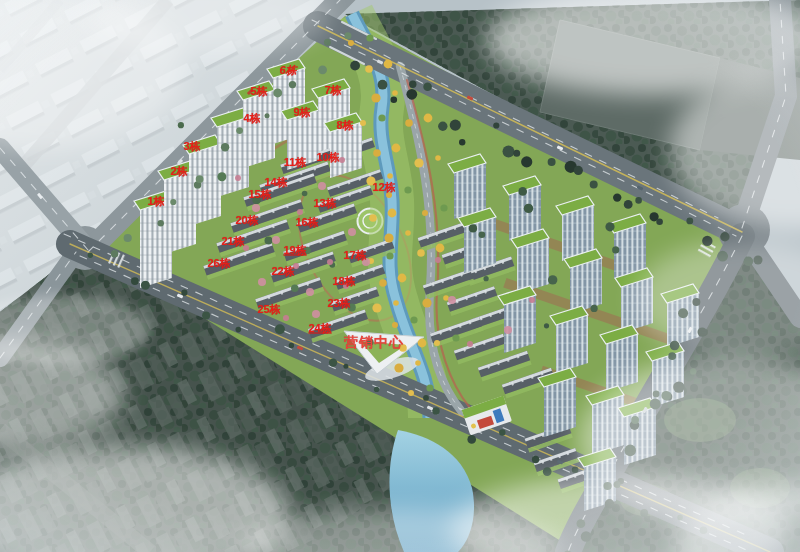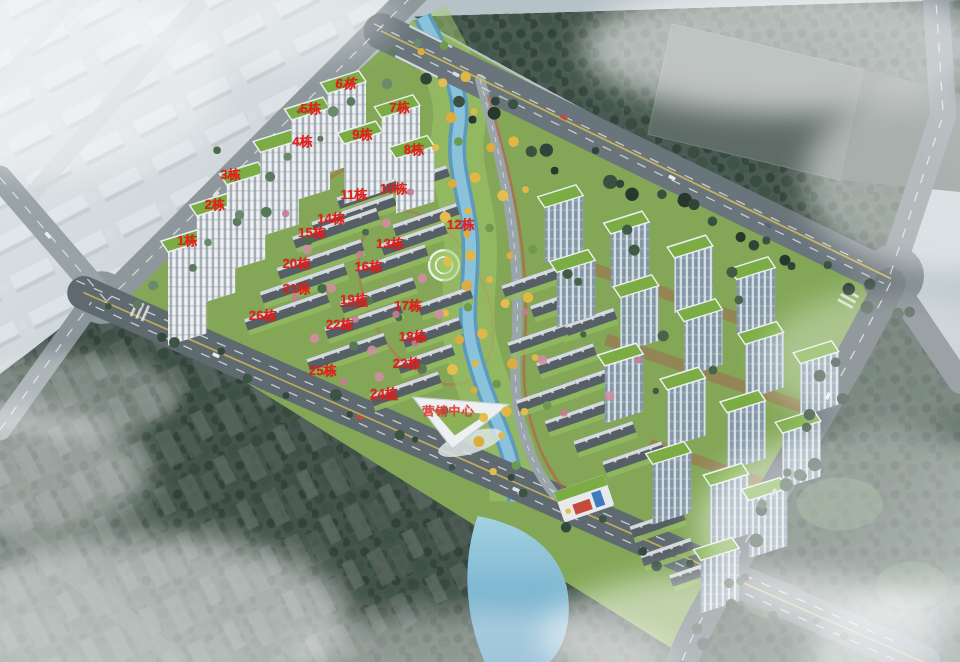--- a/index.html
+++ b/index.html
@@ -3,21 +3,21 @@
 <meta charset="utf-8">
 <style>
   html,body{margin:0;padding:0;background:#ffffff;}
   #stage{position:relative;width:800px;height:552px;overflow:hidden;background:#b7c2c8;
          font-family:"Liberation Sans","DejaVu Sans",sans-serif;}
   #scene{position:absolute;left:0;top:0;}
   #labels{position:absolute;left:0;top:0;width:800px;height:552px;pointer-events:none;}
   #labels span{position:absolute;transform:translate(-50%,-50%);
     font:bold 11px "Liberation Sans","DejaVu Sans",sans-serif;white-space:nowrap;
     text-shadow:0 0 1px rgba(130,10,10,.45);}
-  #labels span.amenity{font-size:10px;letter-spacing:1px;font-weight:bold;}
+  #labels span.amenity{font-size:14px;letter-spacing:1px;font-weight:bold;}
 </style>
 </head>
 <body>
 
 <div id="stage">
 <svg id="scene" width="800" height="552" viewBox="0 0 800 552" xmlns="http://www.w3.org/2000/svg">
   <defs>
     <linearGradient id="gradWater" x1="0" y1="0" x2="0" y2="1">
       <stop offset="0" stop-color="#a3d2e3"></stop>
           <stop offset="1" stop-color="#5c9dc0"></stop>
@@ -796,25 +796,25 @@
       <span style="left: 333px; top: 90px; color: rgb(231, 31, 25);">7栋</span>
       <span style="left: 345px; top: 125px; color: rgb(231, 31, 25);">8栋</span>
       <span style="left: 302px; top: 112px; color: rgb(231, 31, 25);">9栋</span>
       <span style="left: 328px; top: 157px; color: rgb(231, 31, 25);">10栋</span>
       <span style="left: 295px; top: 162px; color: rgb(231, 31, 25); text-align: right;">11栋</span>
       <span style="left: 336px; top: 187px; color: rgb(231, 31, 25); margin-left: 48px;">12栋</span>
       <span style="left: 325px; top: 203px; color: rgb(231, 31, 25);">13栋</span>
       <span style="left: 276px; top: 182px; color: rgb(231, 31, 25);">14栋</span>
       <span style="left: 260px; top: 194px; color: rgb(231, 31, 25);">15栋</span>
       <span style="left: 307px; top: 222px; color: rgb(231, 31, 25);">16栋</span>
-      <span style="left: 340px; top: 255px; color: rgb(231, 31, 25);">17栋</span>
+      <span style="left: 355px; top: 255px; color: rgb(231, 31, 25);">17栋</span>
       <span style="left: 344px; top: 281px; color: rgb(231, 31, 25); text-align: right;">18栋</span>
       <span style="left: 295px; top: 250px; color: rgb(231, 31, 25); text-decoration: underline;">19栋</span>
       <span style="left: 247px; top: 220px; color: rgb(231, 31, 25);">20栋</span>
-      <span style="left: 233px; top: 241px; color: rgb(231, 31, 25); margin-left: 14px;">21栋</span>
+      <span style="left: 233px; top: 241px; color: rgb(231, 31, 25);">21栋</span>
       <span style="left: 283px; top: 271px; color: rgb(231, 31, 25);">22栋</span>
       <span style="left: 339px; top: 303px; color: rgb(231, 31, 25);">23栋</span>
       <span style="left: 320px; top: 328px; color: rgb(231, 31, 25); text-decoration: underline;">24栋</span>
       <span style="left: 269px; top: 309px; color: rgb(231, 31, 25);">25栋</span>
       <span style="left: 219px; top: 263px; color: rgb(231, 31, 25);">26栋</span>
       <span class="amenity" style="left: 374px; top: 343px; color: rgb(232, 68, 59);">营销中心</span>
     </div>
 </div>
 
 </body></html>

